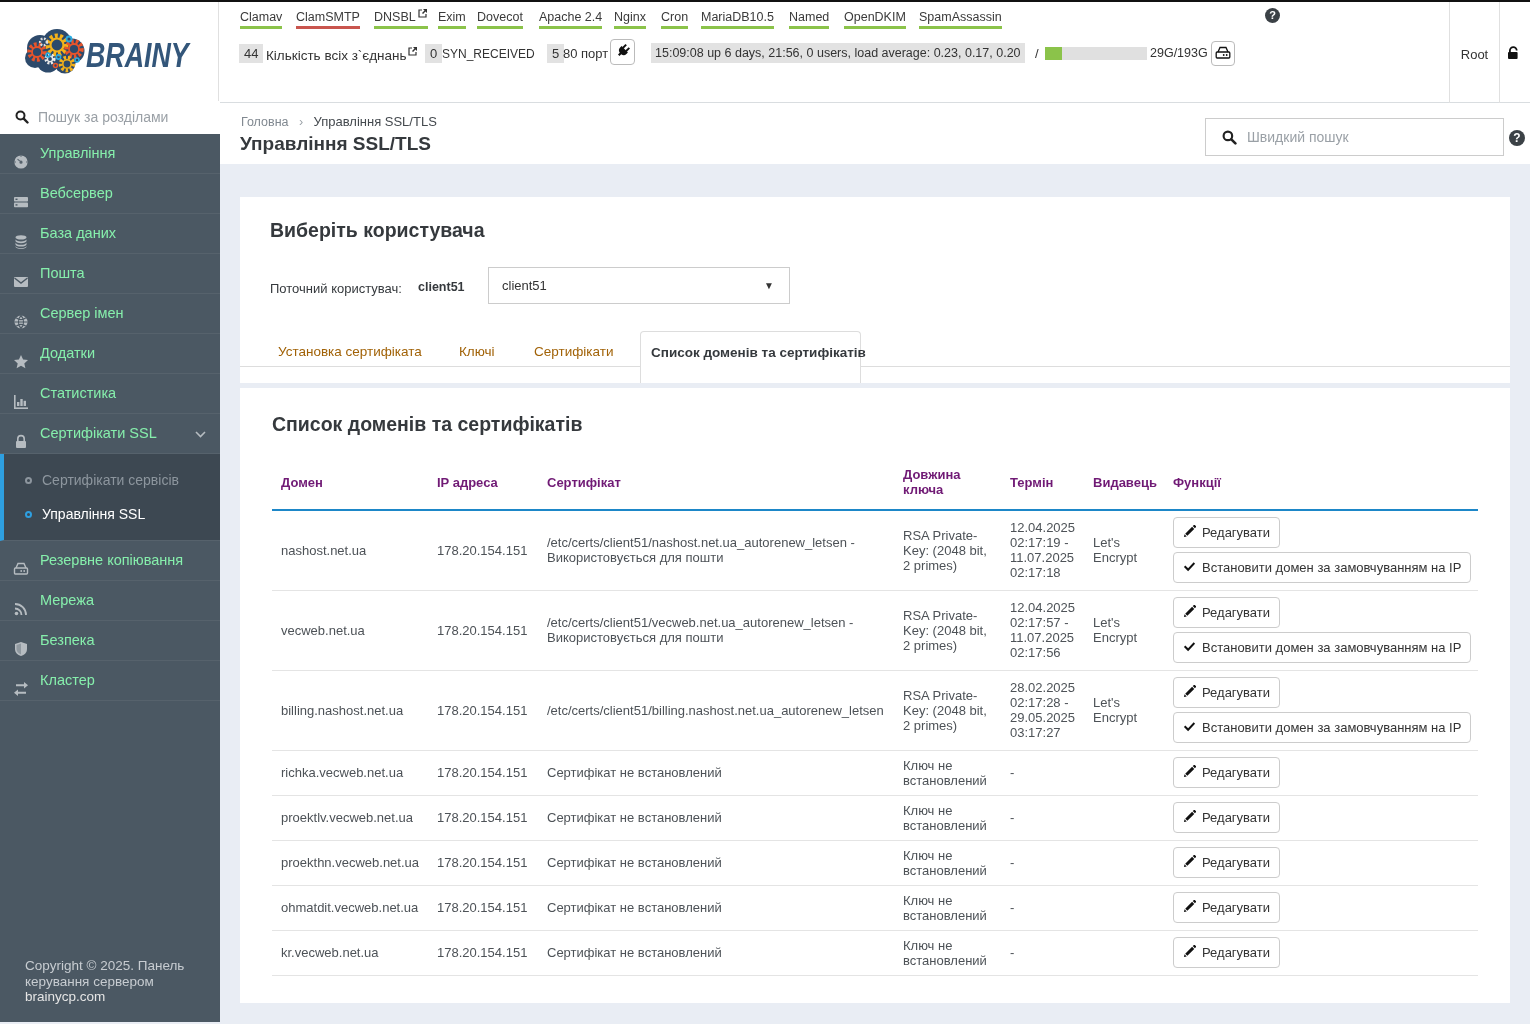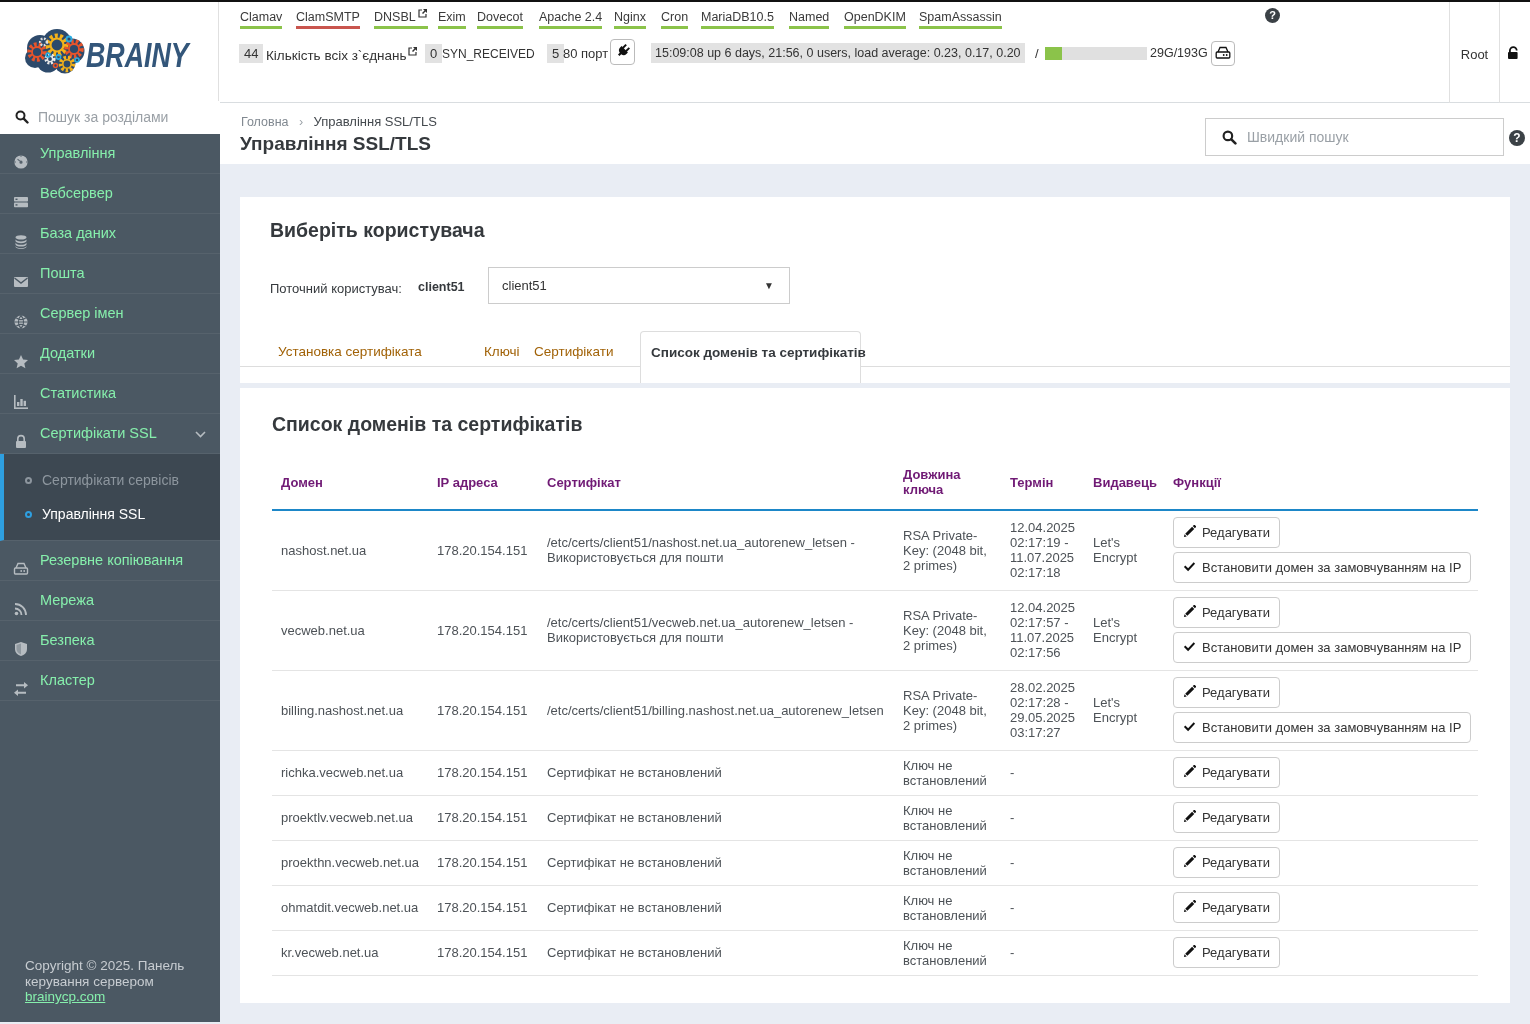--- a/index.html
+++ b/index.html
@@ -202,21 +202,21 @@
           <path fill="none" stroke="#b6bcc1" stroke-width="1.8" d="M2 7.5 A6.5 6.5 0 0 1 8.5 14 M2 3 A11 11 0 0 1 13 14"></path>
         </svg></span>Мережа</div>
   <div class="mi"><span class="mic"><svg width="16" height="16" viewBox="0 0 16 16">
           <path fill="#b6bcc1" d="M8 1 L14 3 V8 C14 11.5 11.5 14 8 15 4.5 14 2 11.5 2 8 V3 Z"></path>
           <path fill="#4b5863" d="M8 2.5 V13.4 C5.3 12.5 3.5 10.5 3.5 8 V4 Z" opacity="0.35"></path>
         </svg></span>Безпека</div>
   <div class="mi"><span class="mic"><svg width="16" height="16" viewBox="0 0 16 16">
           <path fill="#b6bcc1" d="M11 1 L15 4.2 11 7.4 V5.2 H3 V3.2 H11 Z"></path>
           <path fill="#b6bcc1" d="M5 8.6 L1 11.8 5 15 V12.8 H13 V10.8 H5 Z"></path>
         </svg></span>Кластер</div>
-  <div style="position:absolute;left:25px;top:857px;font-size:13.5px;line-height:15.5px;color:#c7ccd1;">Copyright © 2025. Панель<br>керування сервером<br><span style="text-decoration:underline;color:#86efac;">brainycp.com</span></div>
+  <div style="position:absolute;left:25px;top:857px;font-size:13.5px;line-height:15.5px;color:#c7ccd1;">Copyright © 2025. Панель<br>керування сервером<br><span style="color:#e5e5e5;">brainycp.com</span></div>
 </div>
 
 <div id="bstrip" class="abs" style="left:220px;top:103px;width:1310px;height:61px;background:#fff;">
   <div style="position:absolute;left:21px;top:11px;font-size:12.5px;color:#808890;">Головна&nbsp;&nbsp; <span style="color:#9aa0a6;">›</span>&nbsp;&nbsp; <span style="color:#44494e;font-size:13px;">Управління SSL/TLS</span></div>
   <div style="position:absolute;left:20px;top:30px;font-size:19px;font-weight:bold;color:#35393d;">Управління SSL/TLS</div>
   <div style="position:absolute;left:985px;top:15px;width:299px;height:38px;border:1px solid #ccc;background:#fff;">
     <svg width="15" height="15" viewBox="0 0 14 14" style="position:absolute;left:16px;top:11px;">
         <circle cx="5.5" cy="5.5" r="4" fill="none" stroke="#222" stroke-width="2"></circle>
         <line x1="8.7" y1="8.7" x2="12.5" y2="12.5" stroke="#222" stroke-width="2.4" stroke-linecap="round"></line>
       </svg>
@@ -231,21 +231,21 @@
     <div style="position:absolute;left:178px;top:83px;font-size:12.5px;font-weight:bold;color:#35393d;">client51</div>
   <div style="position:absolute;left:248px;top:70px;width:302px;height:37px;border:1px solid #ccc;background:#fff;">
     <span style="position:absolute;left:13px;top:10px;font-size:13px;color:#333;">client51</span>
     <span style="position:absolute;right:15px;top:12px;font-size:10px;color:#333;">▼</span>
   </div>
 </div>
 
 <div id="tabstrip" class="abs" style="left:240px;top:315px;width:1270px;height:68px;background:#fff;">
   <div style="position:absolute;left:0;top:51px;width:1270px;height:1px;background:#ddd;"></div>
   <span class="tab" style="left:38px;">Установка сертифіката</span>
-  <span class="tab" style="left:219px;margin-left:25px;">Ключі</span>
+  <span class="tab" style="left:219px;">Ключі</span>
   <span class="tab" style="left:294px;">Сертифікати</span>
   <div style="position:absolute;left:400px;top:16px;width:221px;height:52px;background:#fff;border:1px solid #ddd;border-bottom:none;border-radius:4px 4px 0 0;">
     <span style="position:absolute;left:10px;top:13px;font-size:13.5px;font-weight:bold;color:#35393d;white-space:nowrap;">Список доменів та сертифікатів</span>
   </div>
 </div>
 
 <div id="card2" class="abs" style="left:240px;top:388px;width:1270px;height:615px;background:#fff;">
   <div style="position:absolute;left:32px;top:25px;font-size:19.5px;font-weight:bold;color:#35393d;">Список доменів та сертифікатів</div>
   <table id="ctable">
     <colgroup>

